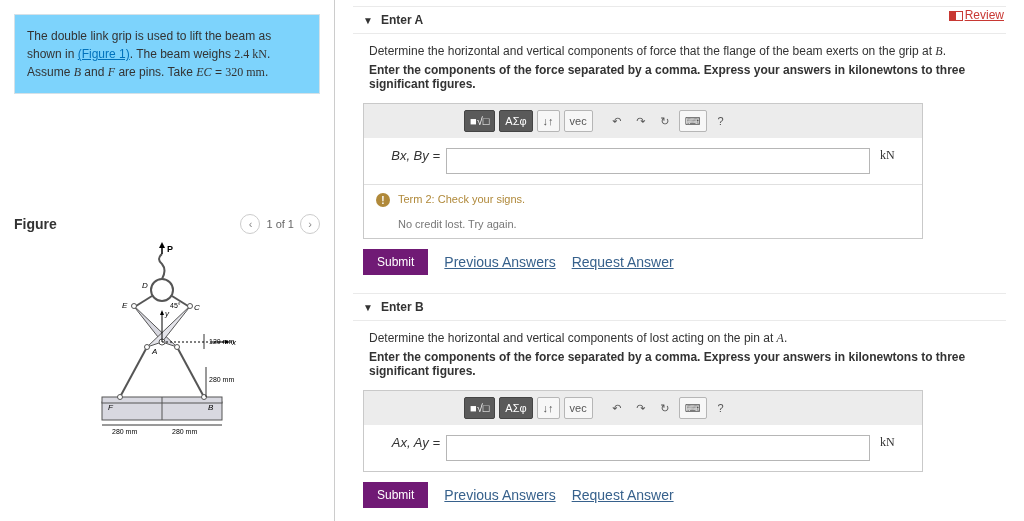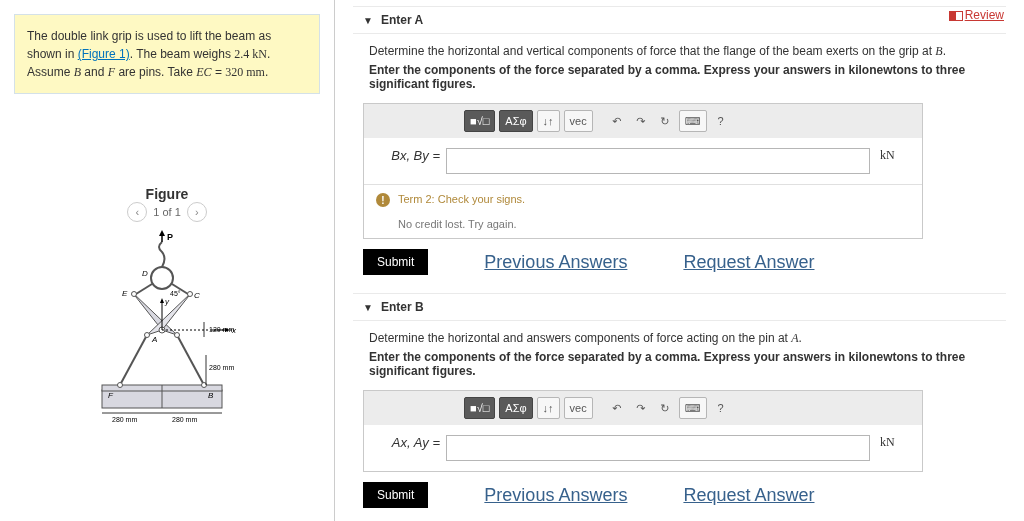--- a/index.html
+++ b/index.html
@@ -3,23 +3,23 @@
 <meta charset="utf-8">
 <style>
 * { box-sizing: border-box; margin: 0; padding: 0; font-family: Arial, Helvetica, sans-serif; }
 body { font-size: 12px; color: #333; background: #fff; width: 1024px; height: 521px; overflow: hidden; position: relative; }
 .container { display: flex; height: 100%; }
 .left-col { width: 335px; border-right: 1px solid #ccc; padding: 14px; display: flex; flex-direction: column; }
 .right-col { flex: 1; padding: 6px 18px 0 18px; overflow-y: auto; }
 .review { position: absolute; top: 8px; right: 20px; color: #c83833; font-size: 12px; text-decoration: underline; cursor: pointer; }
 .review-icon { display:inline-block; width: 14px; height: 10px; border: 1px solid #c83833; margin-right: 2px; position: relative; vertical-align: middle;}
 .review-icon::after { content: ""; position:absolute; left:0; top:0; width:6px; height:100%; background:#c83833;}
-.problem-box { background: #fef9c3; border: 1px solid #d4e1e8; padding: 12px; font-size: 12px; line-height: 1.5; color: #333; }
+.problem-box { background: #7dd3fc; border: 1px solid #d4e1e8; padding: 12px; font-size: 12px; line-height: 1.5; color: #333; }
 .problem-box a { color: #0072bc; text-decoration: underline; }
-.figure-header { display: flex; align-items: center; justify-content: space-between; margin-top: 92px; flex-direction: column; }
+.figure-header { display: flex; align-items: center; justify-content: space-between; margin-top: 120px; }
 .figure-title { font-size: 14px; font-weight: bold; }
 .figure-nav { display: flex; align-items: center; gap: 6px; font-size: 11px; color: #666;}
 .nav-btn { width: 20px; height: 20px; border-radius: 50%; border: 1px solid #ccc; background: #fff; display:inline-flex; align-items:center; justify-content:center; cursor:pointer; font-size:11px; color:#888;}
 .figure-img { margin-top: 8px; text-align:center; }
 .figure-img svg { width: 190px; height: 200px; }
 .part-bar { background: #fff; padding: 6px 10px; display: flex; align-items: center; gap: 8px; font-weight: bold; font-size: 12px; border-bottom:1px solid #eaeaea; border-top:1px solid #eaeaea; margin-bottom:10px; }
 .part-bar .chev { font-size: 10px; }
 .instr { font-size: 12px; margin: 4px 10px 4px 16px; }
 .instr-bold { font-weight: bold; }
 .answer-box { border: 1px solid #c9c9c9; margin: 12px 10px 0 10px; background:#fff; width: 560px; }
@@ -28,22 +28,22 @@
 .tool.dark { background:#5a5a5a; color:#fff; border-color:#444;}
 .answer-row { display: flex; align-items: flex-start; padding: 10px 12px; background:#fff;}
 .answer-label { font-style: italic; font-size: 13px; width: 70px; text-align:right; padding-right:6px;}
 .answer-input { flex: 1; border: 1px solid #b6b6b6; height: 26px; padding: 2px 4px; background:#fff;}
 .answer-unit { padding-left: 10px; font-size: 12px; width:40px;}
 .feedback { border-top: 1px solid #e0e0e0; padding: 8px 12px; font-size: 11px; display:flex; gap:8px; align-items:flex-start;}
 .feedback-icon { width: 14px; height:14px; border-radius:50%; background:#b0893a; color:#fff; font-weight:bold; font-size:10px; display:inline-flex; align-items:center; justify-content:center; flex-shrink:0;}
 .feedback-text { color:#b0893a;}
 .feedback-sub { color:#777; margin-top:13px;}
 .btn-row { margin: 10px 10px 18px 10px; display:flex; align-items:center; gap:16px;}
-.btn-submit { background:#000000; color:#fff; border:none; padding:6px 14px; font-size:12px; cursor:pointer;}
-.link { color:#37618c; text-decoration:underline; font-size:18px; cursor:pointer;margin-left:40px;}
+.btn-submit { background:#701a75; color:#fff; border:none; padding:6px 14px; font-size:12px; cursor:pointer;}
+.link { color:#37618c; text-decoration:underline; font-size:14px; cursor:pointer;}
 .incorrect-box { border:1px solid #c9c9c9; margin:8px 10px 0 10px; padding:8px 12px; background:#fff; display:flex; gap:8px; align-items:center; font-size:12px; width:560px;}
 .serif { font-family: "Times New Roman", serif; }
 </style>
 </head>
 <body>
 
 <a class="review"><span class="review-icon"></span><span>Review</span></a>
 
 <div class="container">
   <div class="left-col">
@@ -154,21 +154,21 @@
     <div class="btn-row">
       <button class="btn-submit">Submit</button>
       <span class="link">Previous Answers</span>
       <span class="link">Request Answer</span>
     </div>
 
     <div class="part-bar">
         <span class="chev">▼</span>
         <span>Enter B</span>
       </div>
-    <div class="instr"><span>Determine the horizontal and answers components of force acting on the pin at </span><i class="serif">A</i><span>.</span></div>
+    <div class="instr"><span>Determine the horizontal and vertical components of lost acting on the pin at </span><i class="serif">A</i><span>.</span></div>
     <div class="instr instr-bold">Enter the components of the force separated by a comma. Express your answers in kilonewtons to three significant figures.</div>
     <div class="answer-box">
       <div class="toolbar">
         <span class="tool dark">■√□</span>
         <span class="tool dark">ΑΣφ</span>
         <span class="tool">↓↑</span>
         <span class="tool">vec</span>
         <span style="width:6px"></span>
         <span class="tool" style="border:none;background:none">↶</span>
         <span class="tool" style="border:none;background:none">↷</span>

